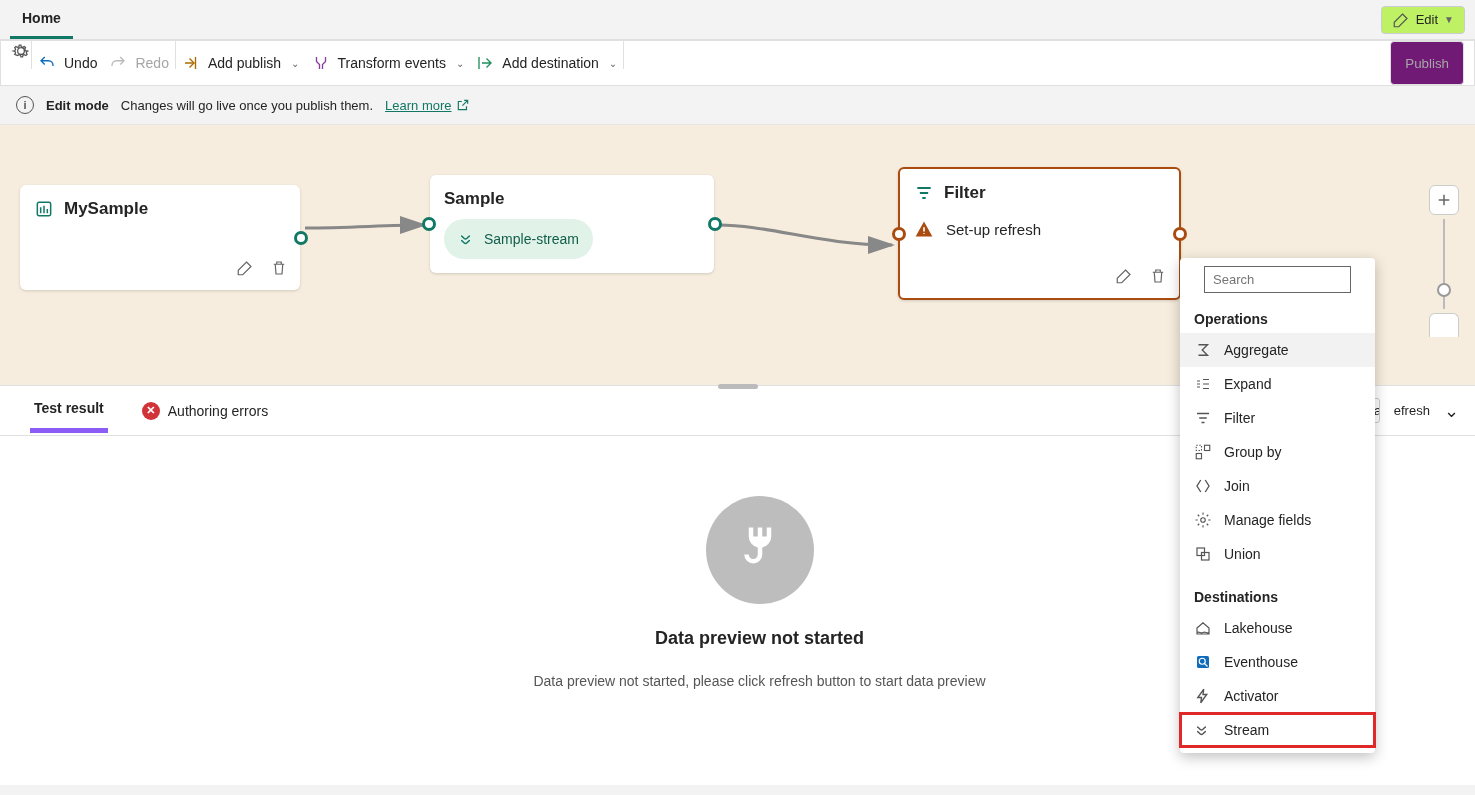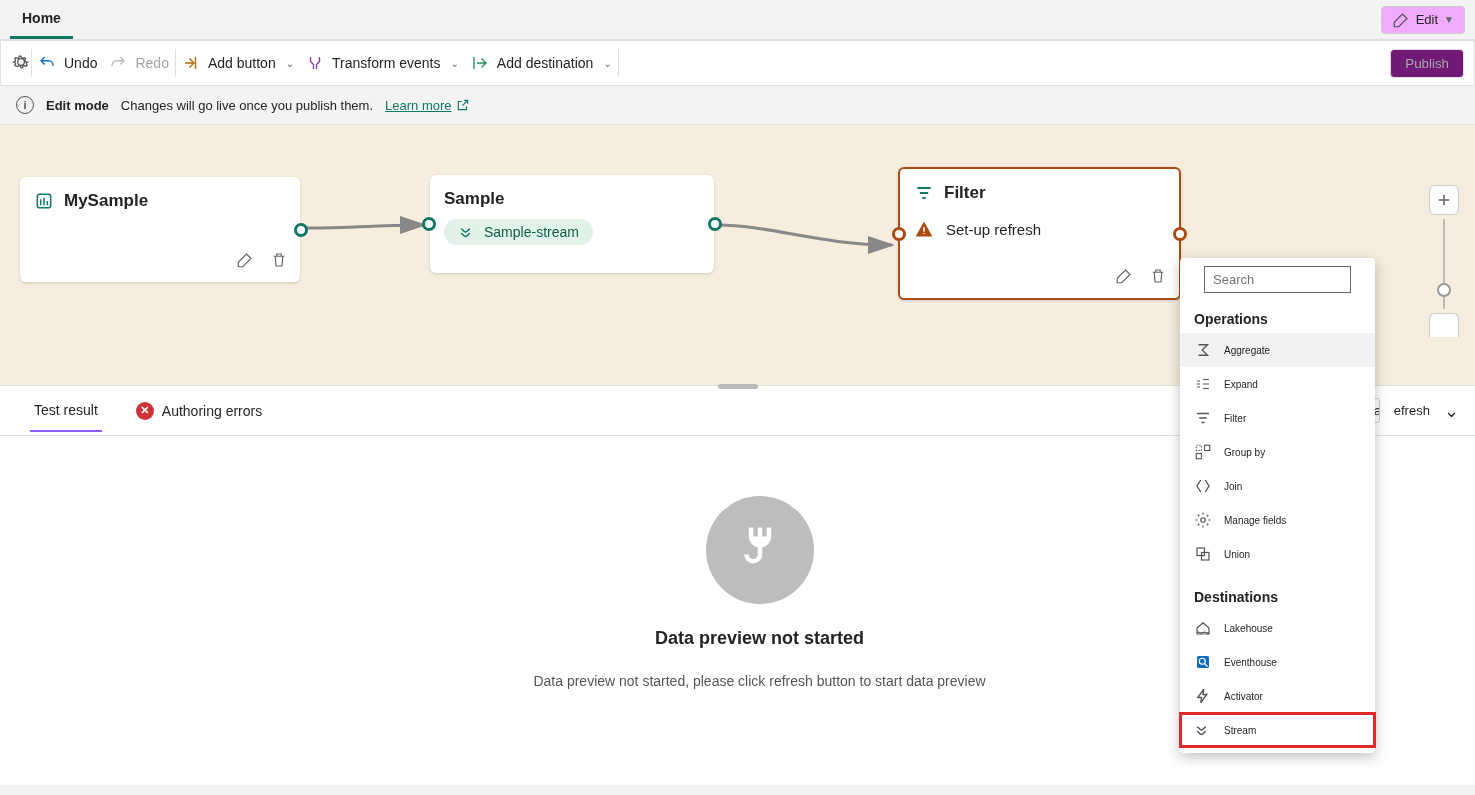--- a/index.html
+++ b/index.html
@@ -3,85 +3,85 @@
 <meta charset="utf-8">
 <style>
 * { box-sizing: border-box; margin: 0; padding: 0; }
 body { font-family: "Segoe UI", -apple-system, BlinkMacSystemFont, sans-serif; font-size: 14px; background: #f3f3f3; color: #242424; width: 1475px; height: 795px; overflow: hidden; position: relative; }
 
 
 .tabrow { display: flex; align-items: center; justify-content: space-between; background: #f3f3f3; border-bottom: 1px solid #e0e0e0; padding: 0 10px; height: 40px; }
 .tabrow-left { display: flex; align-items: center; gap: 8px; height: 100%; }
 .tab { padding: 16px 12px; font-weight: 600; cursor: pointer; height: 100%; display: flex; align-items: center; }
 .tab.active { border-bottom: 3px solid #117865; color: #242424; }
-.edit-toggle { display: flex; align-items: center; gap: 6px; padding: 4px 10px; border: 1px solid #ccc; border-radius: 4px; background: #f0abfc; cursor: pointer; font-size: 13px; }
+.edit-toggle { display: flex; align-items: center; gap: 6px; padding: 4px 10px; border: 1px solid #ccc; border-radius: 4px; background: #bef264; cursor: pointer; font-size: 13px; }
 .edit-toggle .caret { font-size: 10px; color: #666; }
 
 
-.toolbar { display: flex; align-items: center; background: #fff; border: 1px solid #e0e0e0; height: 46px; padding: 0 10px; }
+.toolbar { display: flex; background: #fff; border: 1px solid #e0e0e0; height: 46px; padding: 0 10px; }
 .tool-sep { width: 1px; height: 28px; background: #e0e0e0; }
 .tool-btn { display: flex; align-items: center; gap: 8px; padding: 4px 6px; cursor: pointer; color: #242424; }
 .tool-btn.disabled { color: #a6a6a6; cursor: default; }
 .tool-caret { font-size: 10px; color: #666; margin-left: 2px; }
 .spacer { flex: 1; }
 .publish-btn { padding: 6px 14px; border: 1px solid #e0e0e0; background: #701a75; color: #a6a6a6; border-radius: 4px; cursor: default; }
 
 
 .infobar { display: flex; align-items: center; gap: 12px; padding: 10px 16px; background: #f3f3f3; font-size: 13px; border-bottom: 1px solid #e5e5e5; }
 .info-icon-circle { width: 18px; height: 18px; border: 1.5px solid #555; border-radius: 50%; display: flex; align-items: center; justify-content: center; color: #555; font-weight: bold; font-size: 11px; }
 .infobar .bold { font-weight: 600; }
 .infobar .link { color: #117865; text-decoration: underline; cursor: pointer; display: inline-flex; align-items: center; gap: 4px; }
 
 
 .canvas { position: relative; background: #f6edde; height: 260px; }
 .node { position: absolute; background: #fff; border-radius: 6px; box-shadow: 0 1px 3px rgba(0,0,0,0.15); padding: 14px; }
-.node1 { left: 20px; top: 52px; width: 280px; height: 105px; }
+.node1 { left: 20px; top: 60px; width: 280px; height: 105px; }
 .node2 { left: 430px; top: 50px; width: 284px; height: 98px; }
 .node3 { left: 898px; top: 42px; width: 283px; height: 133px; border: 2px solid #aa4b0f; }
 .node-title { font-weight: 600; font-size: 17px; display: flex; align-items: center; gap: 10px; }
 .node-actions { position: absolute; bottom: 6px; right: 8px; display: flex; gap: 8px; color: #666; }
 .node-actions span { cursor: pointer; padding: 4px; }
-.pill { display: inline-flex; align-items: center; gap: 8px; background: #e1f2e9; padding: 4px 14px; border-radius: 20px; font-size: 14px; margin-top: 10px; color: #115e4a; }
+.pill { display: inline-flex; align-items: center; gap: 8px; background: #e1f2e9; padding: 11px 14px; border-radius: 20px; font-size: 14px; margin-top: 10px; color: #115e4a; }
 .warn-row { display: flex; align-items: center; gap: 12px; margin-top: 16px; font-size: 15px; }
 .port { position: absolute; width: 14px; height: 14px; background: #fff; border: 3px solid #117865; border-radius: 50%; }
 .port.orange { border-color: #aa4b0f; }
 .port-l { left: -8px; top: 50%; transform: translateY(-50%); }
 .port-r { right: -8px; top: 50%; transform: translateY(-50%); }
 
 .svg-conn { position: absolute; top: 0; left: 0; pointer-events: none; }
 
 .zoom-ctl { position: absolute; right: 16px; top: 60px; display: flex; flex-direction: column; align-items: center; gap: 0; }
 .zoom-btn { width: 30px; height: 30px; border: 1px solid #ccc; background: #fff; border-radius: 6px; display: flex; align-items: center; justify-content: center; cursor: pointer; }
 .zoom-track { width: 2px; height: 90px; background: #bbb; margin: 4px 0; position: relative; }
 .zoom-handle { width: 14px; height: 14px; background: #fff; border: 2px solid #999; border-radius: 50%; position: absolute; left: -6px; top: 64px; }
 
 .drag-handle { position: absolute; left: 50%; transform: translateX(-50%); bottom: -4px; width: 40px; height: 5px; background: #bbb; border-radius: 3px; }
 
 
 .bottom { background: #fff; border-top: 1px solid #e0e0e0; height: 400px; }
 .btabs { display: flex; align-items: center; gap: 30px; border-bottom: 1px solid #e0e0e0; padding: 0 30px; height: 50px; position: relative; }
 .btab { display: flex; align-items: center; gap: 8px; padding: 12px 4px; cursor: pointer; font-size: 14px; }
-.btab.active { border-bottom: 2px solid #8b5cf6; font-weight: 400; }
+.btab.active { border-bottom: 5px solid #8b5cf6; font-weight: 700; }
 .err-dot { width: 18px; height: 18px; background: #d13438; border-radius: 50%; color: #fff; display: flex; align-items: center; justify-content: center; font-size: 11px; font-weight: bold; }
 .btab-right { position: absolute; right: 16px; display: flex; align-items: center; gap: 14px; }
 .la-box { border: 1px solid #ccc; border-radius: 3px; padding: 4px 8px; font-size: 13px; overflow:hidden; width:22px;}
 .refresh-txt { font-size: 13px; }
 .chev { font-size: 18px; cursor: pointer; }
 
 .preview-empty { display: flex; flex-direction: column; align-items: center; padding-top: 60px; gap: 24px; margin-left: 44px; }
 .plug-circle { width: 108px; height: 108px; background: #bdbdbd; border-radius: 50%; display: flex; align-items: center; justify-content: center; }
 .empty-title { font-size: 18px; font-weight: 600; }
 .empty-sub { font-size: 14px; color: #555; }
 
 
 .dropdown { position: absolute; left: 1180px; top: 258px; width: 195px; background: #fff; box-shadow: 0 4px 14px rgba(0,0,0,0.25); border-radius: 4px; padding: 6px 0; z-index: 100; }
 .dd-search { margin: 2px 24px 6px; }
 .dd-search input { width: 100%; padding: 5px 8px; border: 1px solid #666; font-size: 13px; }
 .dd-head { padding: 6px 14px; font-weight: 600; font-size: 14px; margin-top: 12px; }
-.dd-item { display: flex; align-items: center; gap: 12px; padding: 8px 14px; cursor: pointer; font-size: 10px; }
+.dd-item { display: flex; align-items: center; gap: 12px; padding: 8px 14px; cursor: pointer; font-size: 14px; }
 .dd-item.hover { background: #f2f2f2; }
 .dd-item.highlight { outline: 3px solid #e02828; outline-offset: -2px; }
 
 svg.i { width: 18px; height: 18px; flex-shrink: 0; }
 svg.i20 { width: 20px; height: 20px; }
 </style>
 </head>
 <body>
 
 <div class="tabrow">
@@ -114,21 +114,21 @@
     <svg class="i" viewBox="0 0 24 24">
         <path fill="none" stroke="#bbb" stroke-width="1.8" d="M15 14l5-5-5-5M20 9H10a6 6 0 00-6 6v1"></path>
       </svg>
     <span>Redo</span>
   </div>
   <div class="tool-sep"></div>
   <div class="tool-btn">
     <svg class="i" viewBox="0 0 24 24">
         <path fill="none" stroke="#aa6a00" stroke-width="1.8" d="M4 12h10M10 6l6 6-6 6M18 4v16"></path>
       </svg>
-    <span>Add button</span>
+    <span>Add publish</span>
     <span class="tool-caret">⌄</span>
   </div>
   <div class="tool-btn">
     <svg class="i" viewBox="0 0 24 24">
         <path fill="none" stroke="#8e3aa3" stroke-width="1.8" d="M6 4v6l4 4v6M18 4v6l-4 4v6"></path>
       </svg>
     <span>Transform events</span>
     <span class="tool-caret">⌄</span>
   </div>
   <div class="tool-btn">

